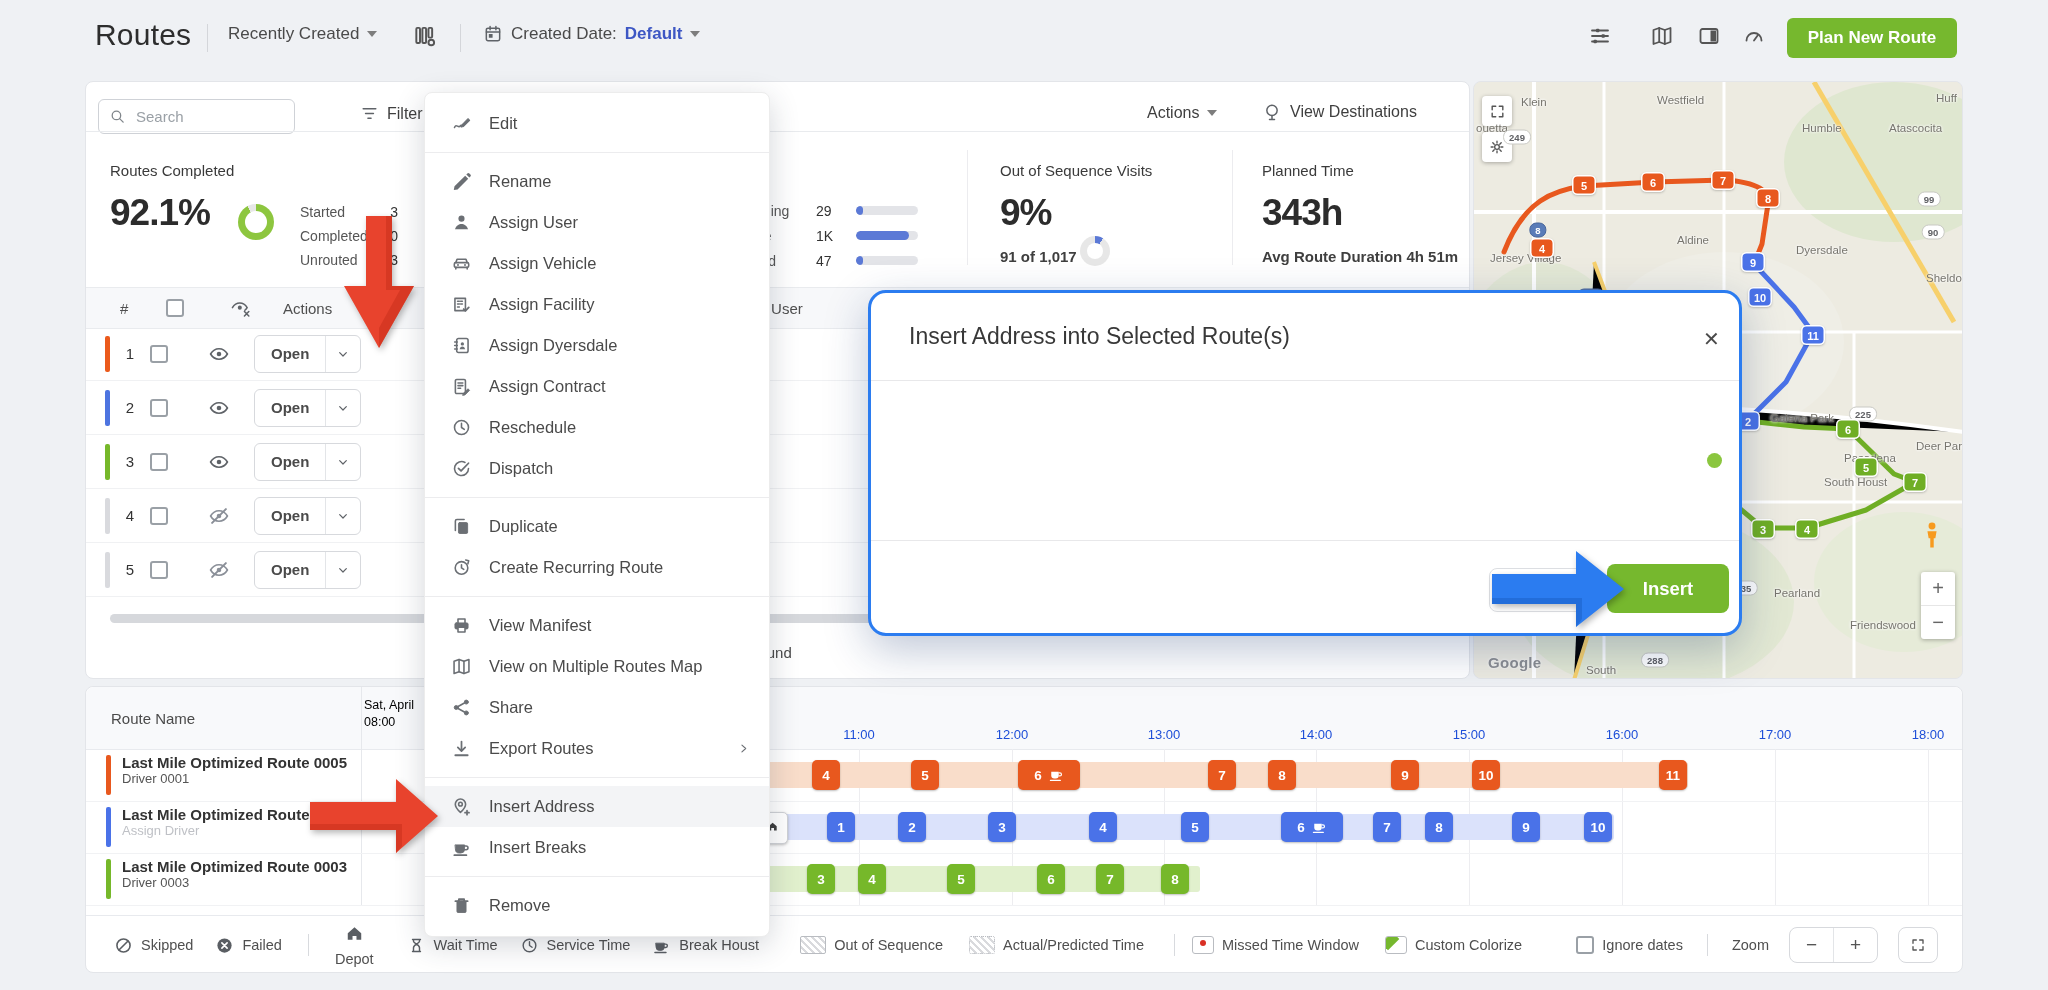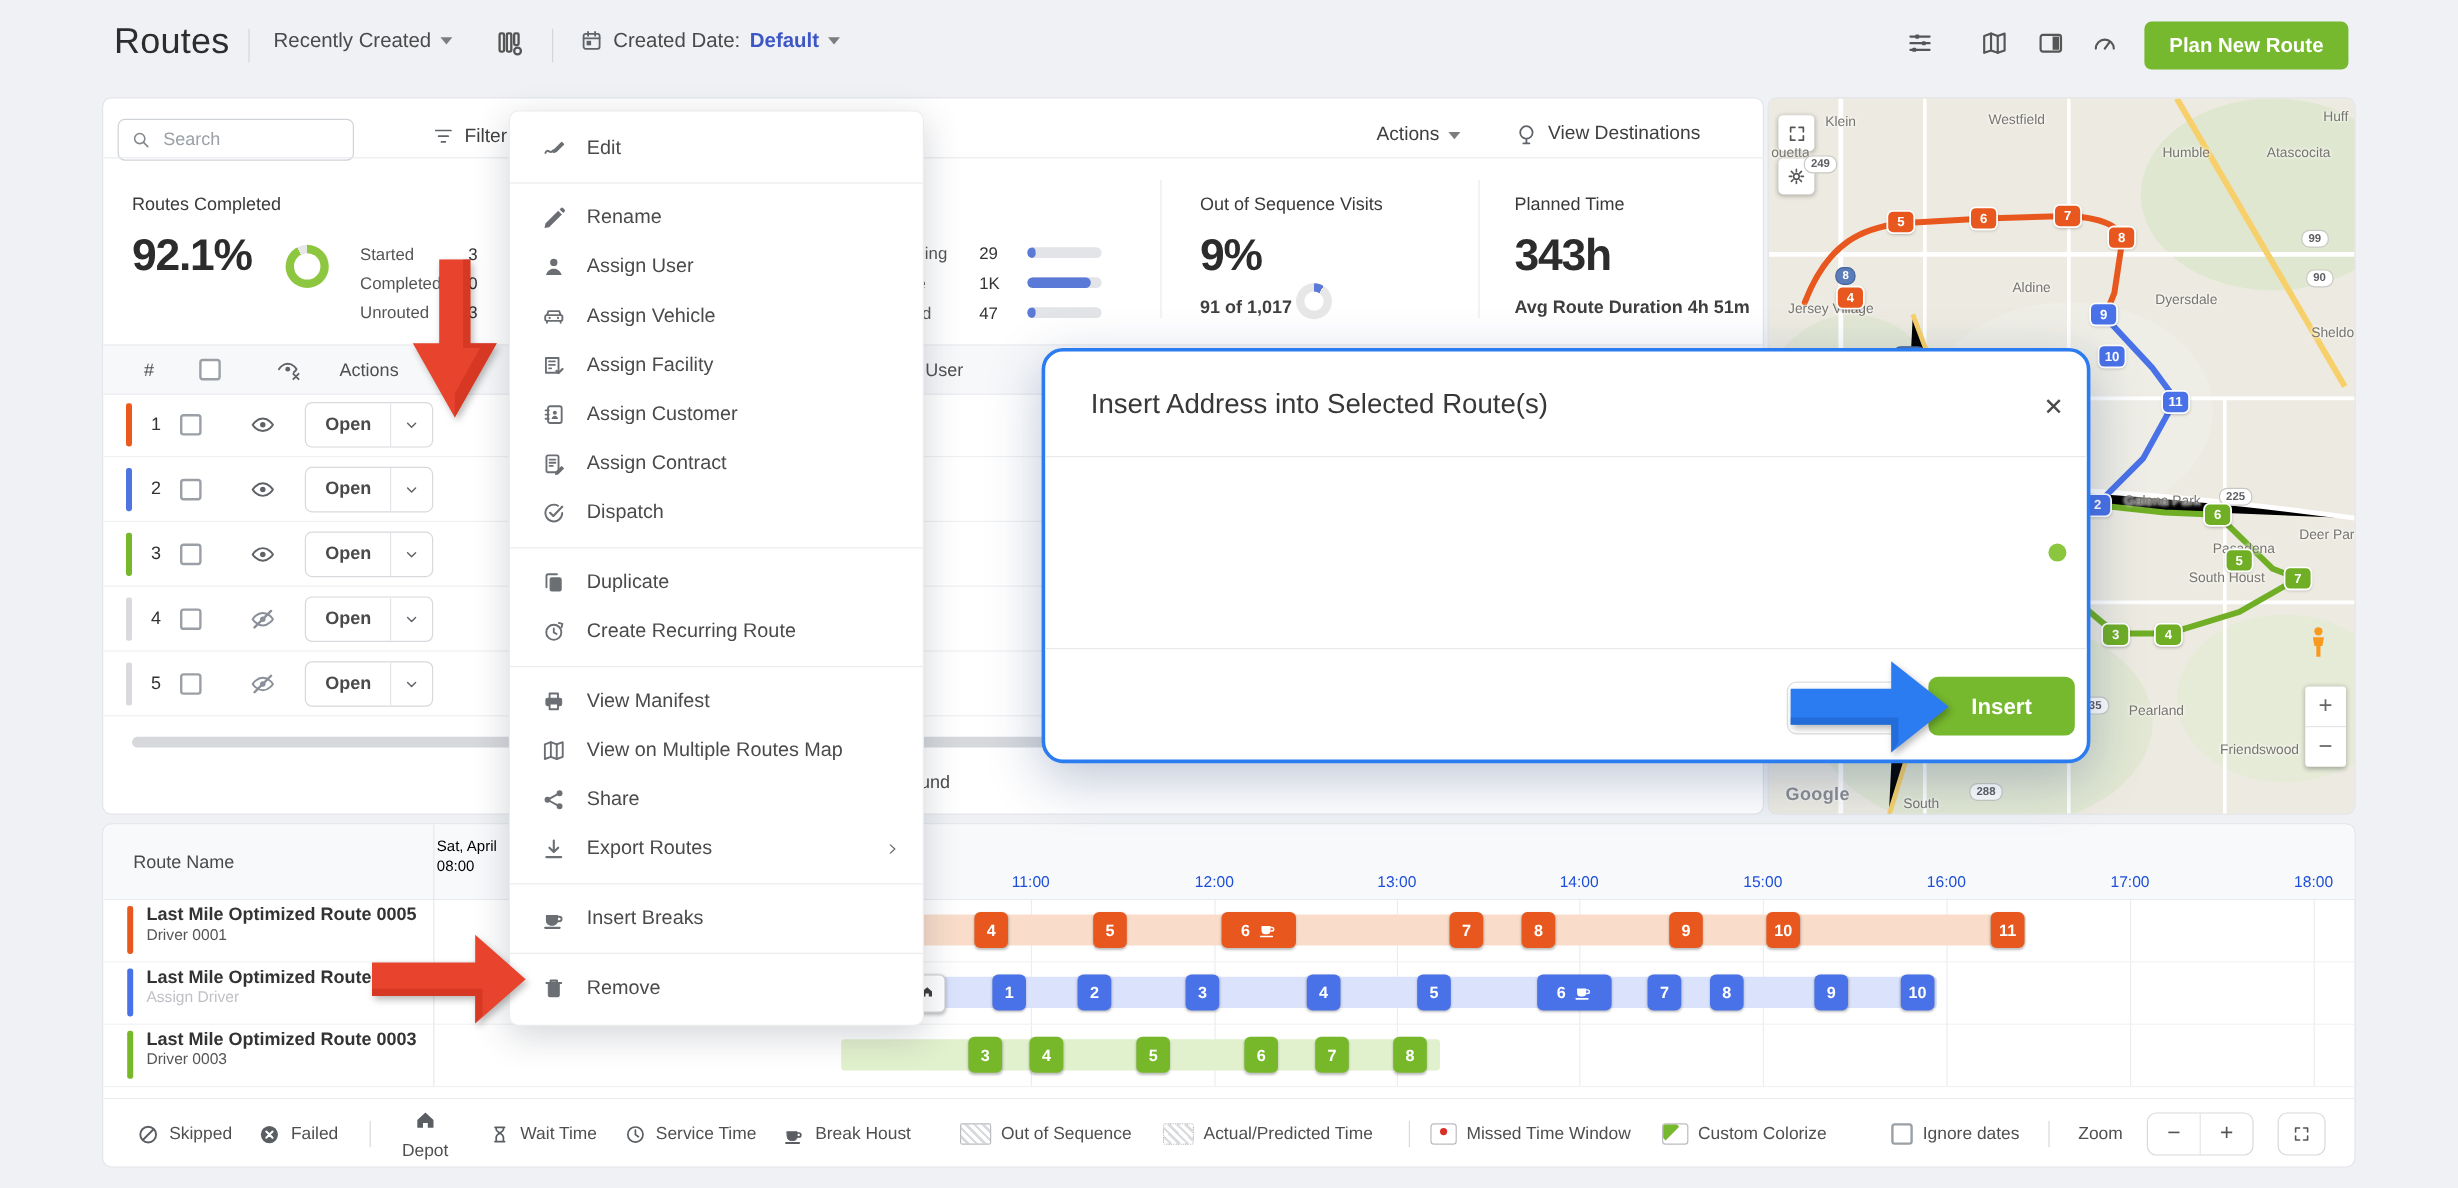--- a/index.html
+++ b/index.html
@@ -749,31 +749,40 @@
     </div>
     <div class="mi">
       <span class="mic">
         <svg class="ic" style="stroke:#6b6f74" width="21" height="21" viewBox="0 0 24 24">
           <rect x="6.5" y="4" width="13" height="16" rx="2"></rect>
           <path d="M4.2 8h3M4.2 12h3M4.2 16h3"></path>
           <circle cx="13" cy="10.2" r="1.9" fill="#6b6f74" stroke="none"></circle>
           <path d="M9.8 16.2c.7-2.1 1.9-3 3.2-3s2.5.9 3.2 3z" fill="#6b6f74" stroke="none"></path>
         </svg>
       </span>
-               <span>Assign Customer</span>
+               <span>Assign Dyersdale</span>
     </div>
     <div class="mi">
       <span class="mic">
         <svg class="ic" style="stroke:#6b6f74" width="21" height="21" viewBox="0 0 24 24">
           <rect x="5" y="4" width="11.5" height="16" rx="1.5"></rect>
           <path d="M8 8h5.5M8 11h5.5M8 14h3"></path>
           <path d="M14.2 19.8l5.2-5.2 1.8 1.8-5.2 5.2-2.3.5z" fill="#6b6f74" stroke-width="1"></path>
         </svg>
       </span>
                <span>Assign Contract</span>
+    </div>
+    <div class="mi">
+      <span class="mic">
+        <svg class="ic" style="stroke:#6b6f74" width="21" height="21" viewBox="0 0 24 24">
+          <circle cx="12" cy="12" r="8"></circle>
+          <path d="M12 7.3V12l3.2 2.2"></path>
+        </svg>
+      </span>
+               <span>Reschedule</span>
     </div>
     <div class="mi">
       <span class="mic">
         <svg class="ic" style="stroke:#6b6f74" width="21" height="21" viewBox="0 0 24 24">
           <path d="M20 12a8 8 0 1 1-4-6.9"></path>
           <path d="M8.5 11.8l3 3L20 6" stroke-width="2"></path>
         </svg>
       </span>
                <span>Dispatch</span>
     </div>
@@ -836,20 +845,30 @@
         </svg>
       </span>
                <span>Export Routes</span>
       <span class="sub">
         <svg class="ic" style="stroke:#6b6f74" width="15" height="15" viewBox="0 0 24 24">
           <path d="M9.5 6.5l6 5.5-6 5.5"></path>
         </svg>
       </span>
     </div>
     <div class="mdiv"></div>
+    <div class="mi hl">
+      <span class="mic">
+        <svg class="ic" style="stroke:#6b6f74" width="21" height="21" viewBox="0 0 24 24">
+          <path d="M10.8 3.5a5.9 5.9 0 0 1 5.9 5.9c0 3.9-5.9 9.3-5.9 9.3S4.9 13.3 4.9 9.4a5.9 5.9 0 0 1 5.9-5.9z"></path>
+          <circle cx="10.8" cy="9.3" r="2.1"></circle>
+          <path d="M18.3 16.8v4.6M16 19.1h4.6" stroke-width="2"></path>
+        </svg>
+      </span>
+               <span>Insert Address</span>
+    </div>
     <div class="mi">
       <span class="mic">
         <svg class="ic" style="stroke:#6b6f74" width="21" height="21" viewBox="0 0 24 24">
           <path d="M5 9h10.5v5a4.3 4.3 0 0 1-4.3 4.3H9.3A4.3 4.3 0 0 1 5 14z" fill="#6b6f74" stroke-width="1"></path>
           <path d="M15.5 10.3h1.8a2.1 2.1 0 0 1 0 4.2h-1.8"></path>
           <path d="M3.8 20.8h13.8" stroke-width="2"></path>
         </svg>
       </span>
                <span>Insert Breaks</span>
     </div>

